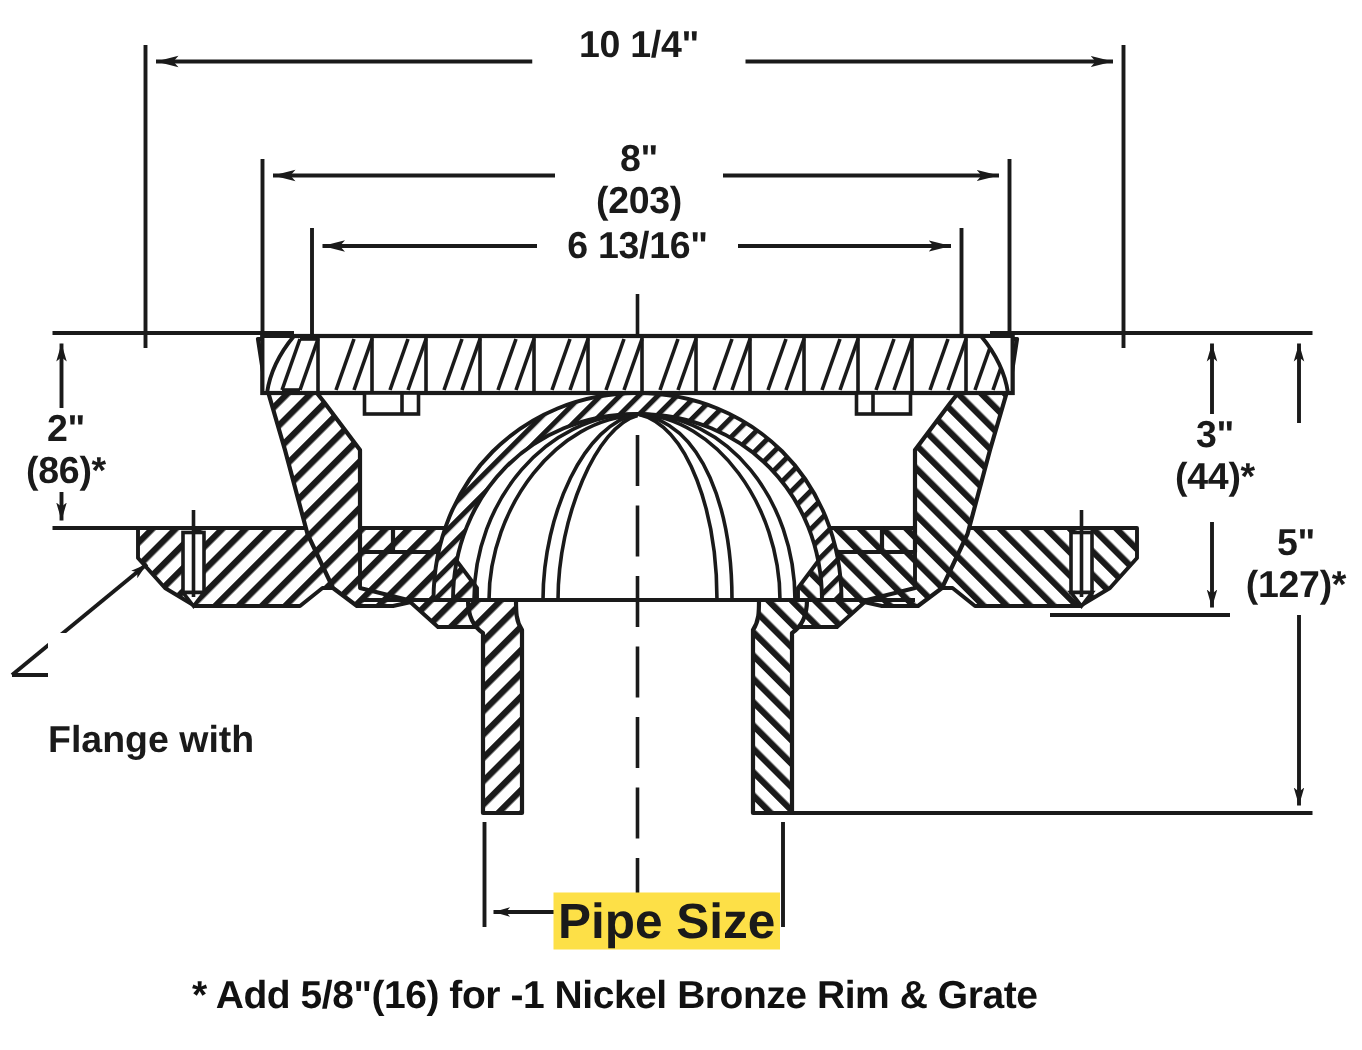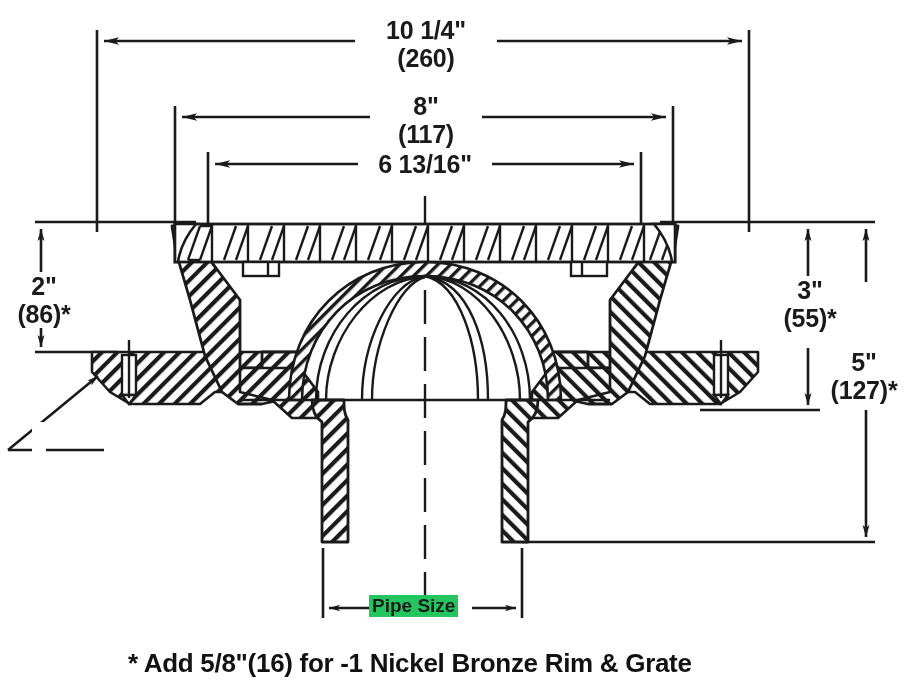--- a/index.html
+++ b/index.html
@@ -51,25 +51,25 @@
     font-family: "Liberation Sans", sans-serif;
     font-size: 26px;
     font-weight: bold;
     color: #111111;
     white-space: nowrap;
     letter-spacing: -0.3px;
   }
   .pipelbl {
     position: absolute;
     font-family: "Liberation Sans", sans-serif;
-    font-size: 19px;
+    font-size: 33px;
     font-weight: 600;
     color: #1a1a1a;
     white-space: nowrap;
-    background: #22c55e;
+    background: #fde047;
     padding: 0 3px;
   }
 </style>
 </head>
 <body>
 
 <div id="sheet">
 
   <svg width="908" height="700" viewBox="0 0 908 700">
     <defs>
@@ -304,47 +304,47 @@
 
     <g>
       <line x1="8" y1="450" x2="98" y2="376" stroke="#1a1a1a" stroke-width="2.6" marker-end="url(#arrDot)"></line>
       <line x1="8" y1="450" x2="104" y2="450" stroke="#1a1a1a" stroke-width="2.6"></line>
     </g>
 
   </svg>
 
   <div class="dimtxt ctr" style="left:355px; top:16px; width:142px;">
     <div>10 1/4"</div>
-    <div>(260)</div>
   </div>
 
   <div class="dimtxt ctr" style="left:370px; top:92px; width:112px;">
     <div>8"</div>
-    <div>(117)</div>
+    <div>(203)</div>
   </div>
 
   <div class="dimtxt ctr" style="left:358px; top:150px; width:134px;">
     <div>6 13/16"</div>
   </div>
 
   <div class="dimtxt ctr" style="left:6px; top:272px; width:76px;">
     <div>2"</div>
     <div>(86)*</div>
   </div>
 
   <div class="dimtxt ctr" style="left:770px; top:276px; width:80px;">
     <div>3"</div>
-    <div>(55)*</div>
+    <div>(44)*</div>
   </div>
 
   <div class="dimtxt ctr" style="left:820px; top:348px; width:88px;">
     <div>5"</div>
     <div>(127)*</div>
   </div>
 
   <div class="pipelbl" style="left:369px; top:595px;">Pipe Size</div>
 
   <div class="callout" style="left:32px; top:422px;">
+    <div>Flange with</div>
   </div>
 
   <div class="footnote" style="left:128px; top:648px;">* Add 5/8"(16) for -1 Nickel Bronze Rim &amp; Grate</div>
 
 </div>
 
 </body></html>

